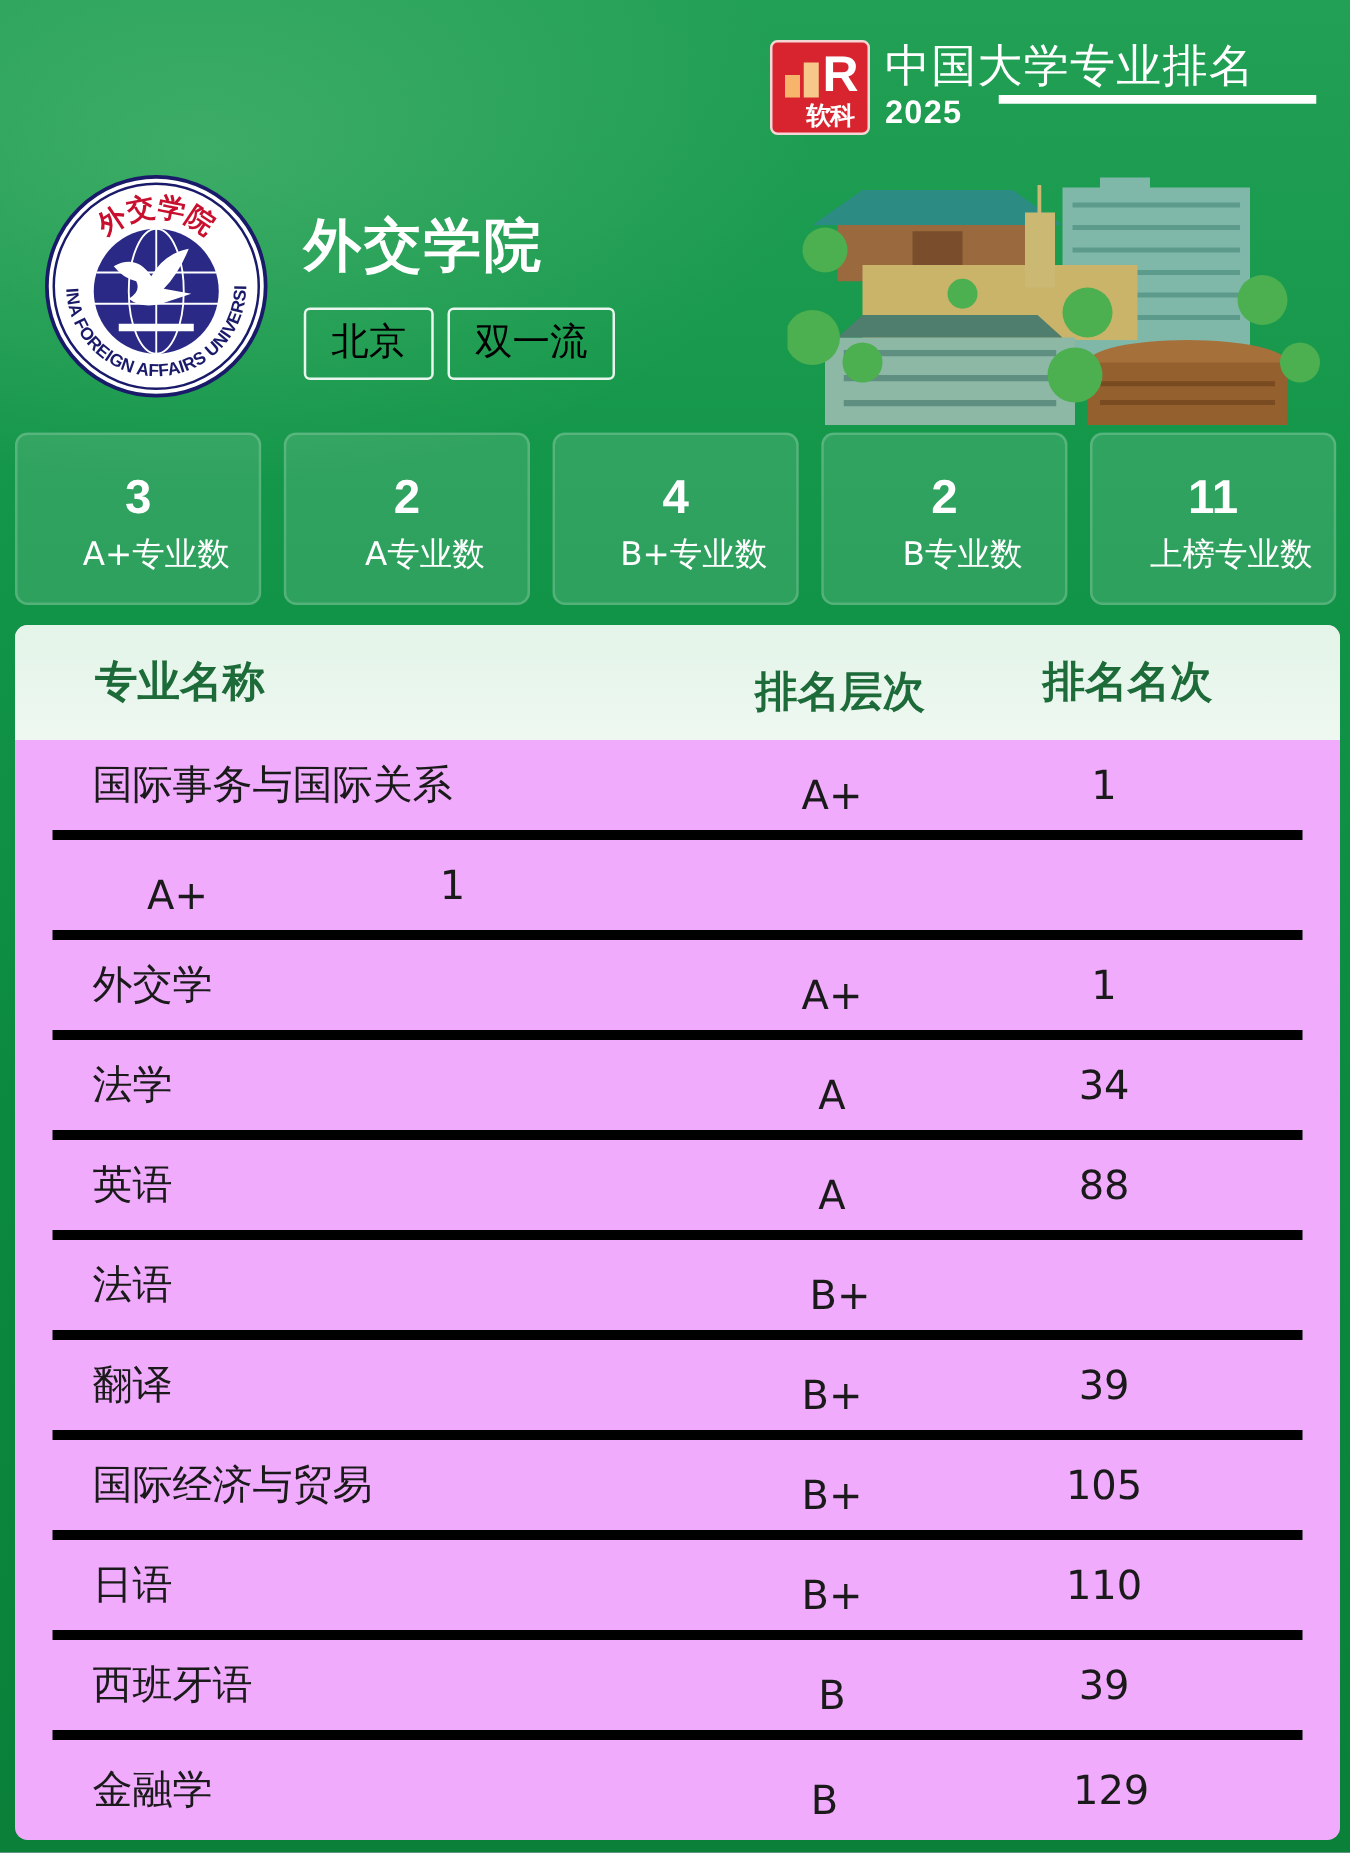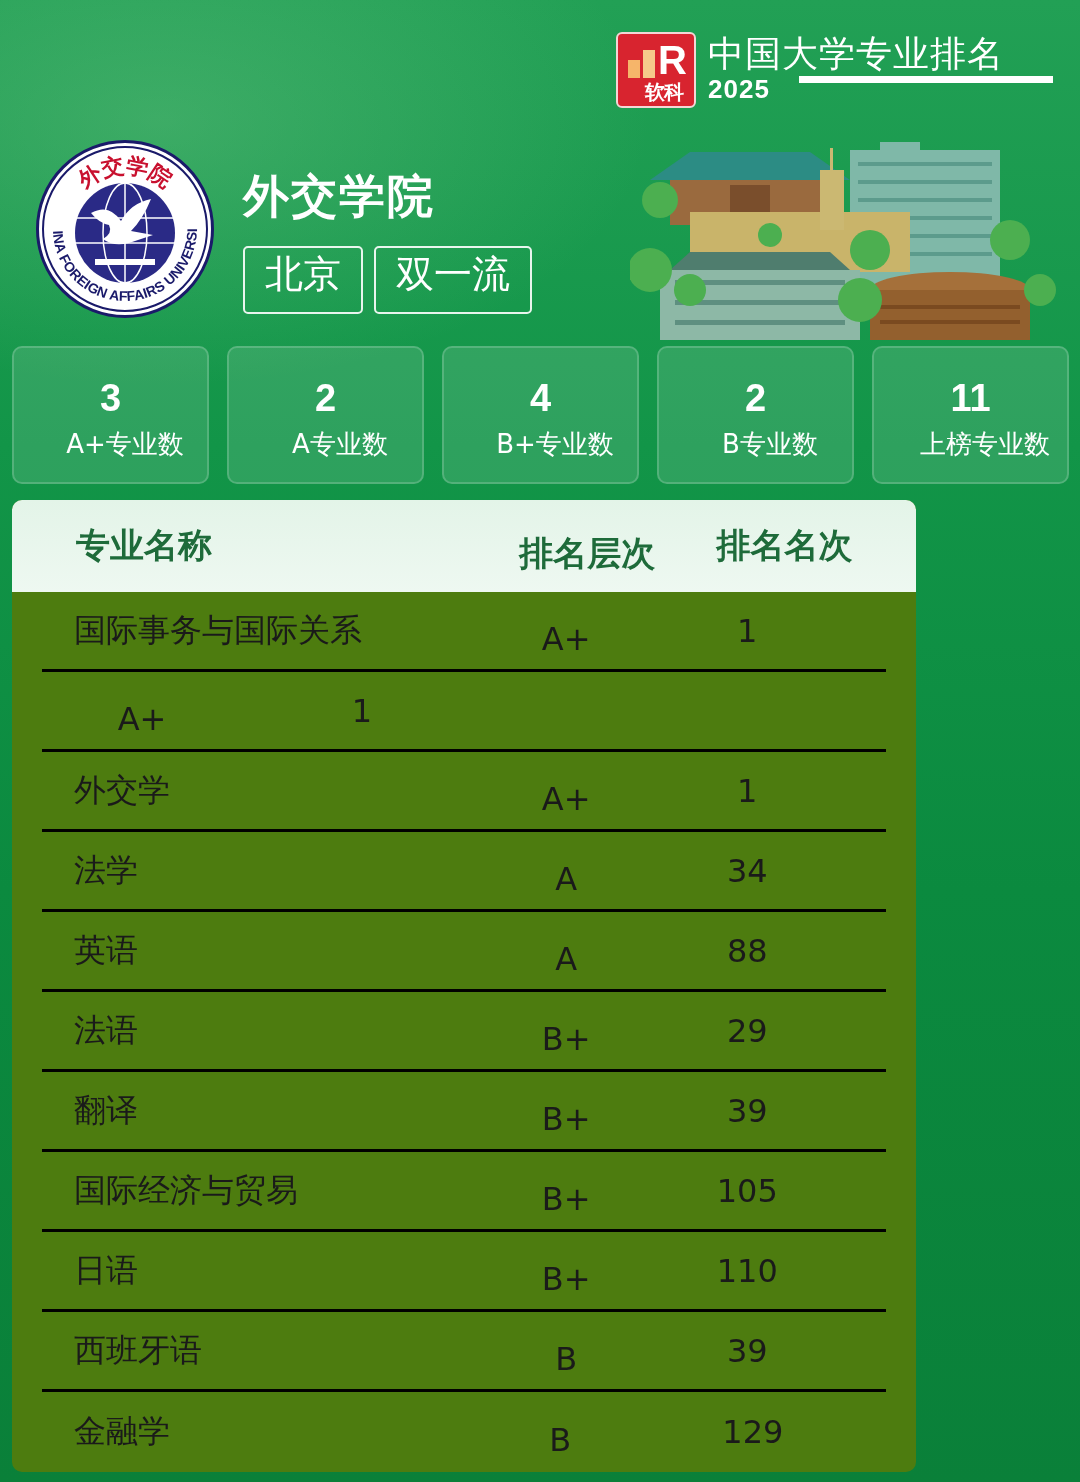--- a/index.html
+++ b/index.html
@@ -44,55 +44,55 @@
     border-radius: 50%; background: #fff; border: 3px solid #1a1a6a;
     display: flex; align-items: center; justify-content: center;
   }
   .school-logo svg { width: 172px; height: 172px; }
   .school-name {
     position: absolute; left: 243px; top: 168px; color: #fff;
     font-size: 46px; font-weight: bold; line-height: 56px; letter-spacing: 2px;
   }
   .tags { position: absolute; left: 243px; top: 246px; display: flex; gap: 11px; }
   .tag {
-    border: 2px solid rgba(255,255,255,0.9); border-radius: 5px; color: #ffffff;
-    font-size: 38px; line-height: 52px; height: 68px; padding: 0 20px;
+    border: 2px solid rgba(255,255,255,0.9); border-radius: 5px; color: #000000;
+    font-size: 30px; line-height: 52px; height: 58px; padding: 0 20px;
   }
 
   
   .campus { position: absolute; left: 630px; top: 140px; width: 430px; height: 205px; }
 
   
   .stats { position: absolute; left: 12px; top: 346px; display: flex; gap: 18px; }
   .stat {
     width: 197px; height: 138px; border-radius: 10px;
     background: rgba(255,255,255,0.12);
     border: 2px solid rgba(255,255,255,0.18);
     color: #fff; text-align: center;
   }
   .stat-value { font: bold 38px/44px "Liberation Sans", sans-serif; margin-top: 28px; }
   .stat-label { font-size: 26px; line-height: 36px; margin-top: 6px; padding-left: 29px; }
 
   
   .table-card {
-    position: absolute; left: 12px; top: 500px; width: 904px; height: 972px;
-    background: #4d7c0f; border-radius: 10px; overflow: hidden;
+    position: absolute; left: 12px; top: 500px; width: 1060px; height: 972px;
+    background: #f0abfc; border-radius: 10px; overflow: hidden;
   }
   .thead {
     height: 92px; background: linear-gradient(180deg, #e3f4e8 0%, #eef8f1 100%);
     display: flex; align-items: center; color: #1e6b3a; font-weight: bold; font-size: 34px;
   }
   .c1 { width: 560px; padding-left: 64px; }
   .c2 { width: 200px; text-align: center; margin-top: 16px; }
   .c3 { width: 280px; text-align: center; padding-right: 20px; }
   .thead .c2 { padding-left: 0; }
   .tbody { padding: 0 30px; }
   .row {
     height: 80px; display: flex; align-items: center;
-    border-bottom: 3px solid #000000; color: #1a1a1a; font-size: 32px;
+    border-bottom: 8px solid #000000; color: #1a1a1a; font-size: 32px;
   }
   .row:last-child { border-bottom: none; gap: 22px; }
   .row .c1 { width: 530px; padding-left: 32px; }
   .row .c2 { width: 200px; }
   .row .c3 { width: 280px; padding-right: 40px; }
 </style>
 </head>
 <body>
 
 <div class="bg"></div>
@@ -243,21 +243,20 @@
       <div class="c3">34</div>
     </div>
     <div class="row">
       <div class="c1">英语</div>
       <div class="c2">A</div>
       <div class="c3">88</div>
     </div>
     <div class="row">
       <div class="c1">法语</div>
       <div class="c2">B+</div>
-      <div class="c3">29</div>
     </div>
     <div class="row">
       <div class="c1">翻译</div>
       <div class="c2">B+</div>
       <div class="c3">39</div>
     </div>
     <div class="row">
       <div class="c1">国际经济与贸易</div>
       <div class="c2">B+</div>
       <div class="c3">105</div>

